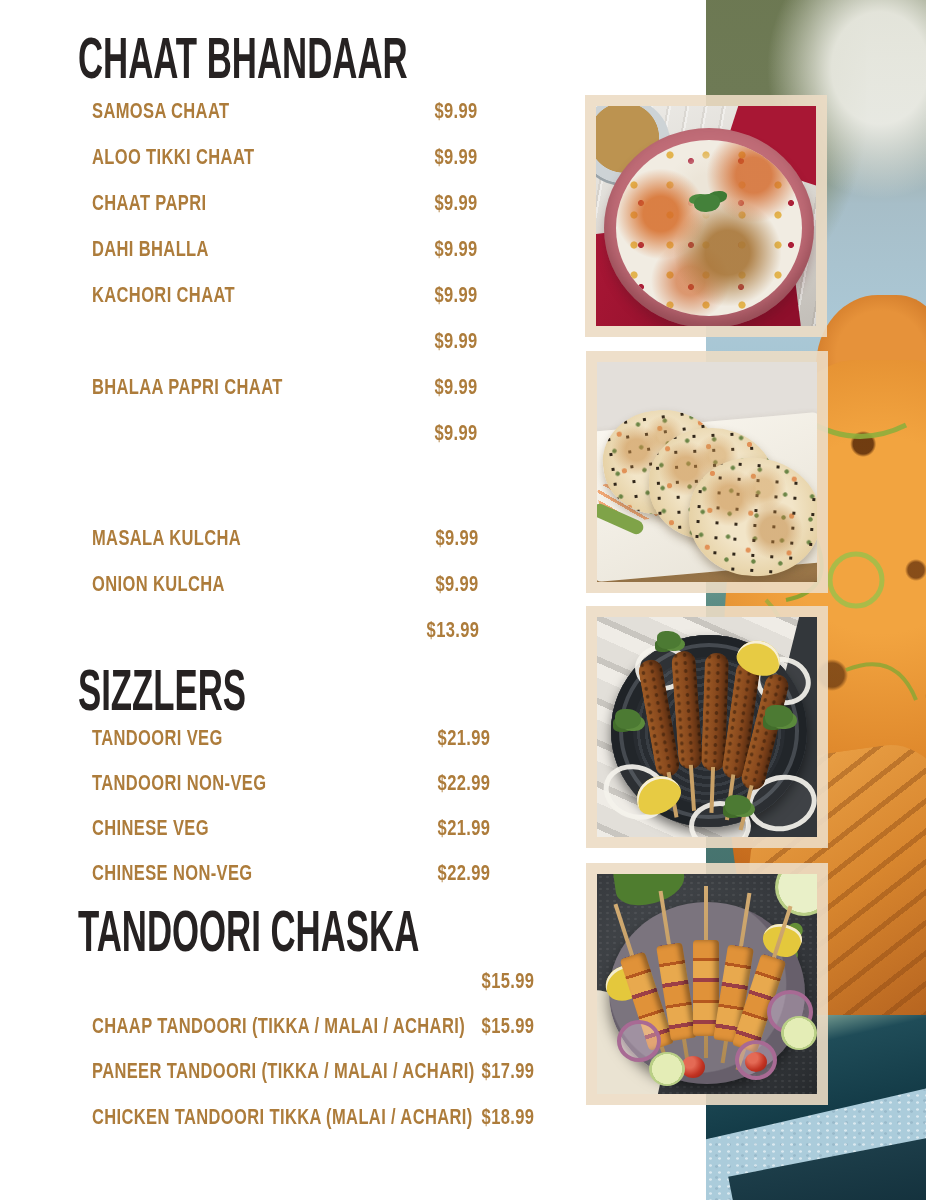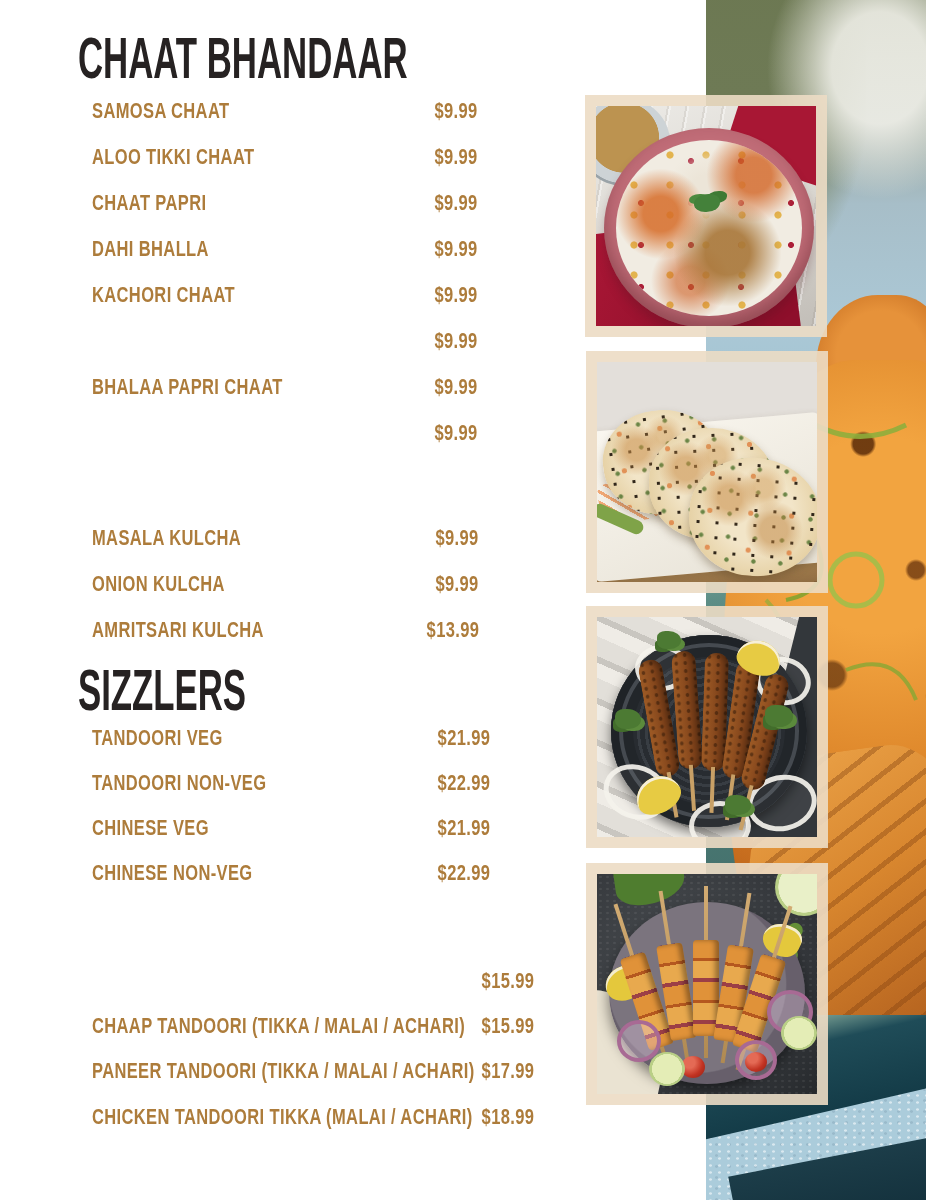--- a/index.html
+++ b/index.html
@@ -359,21 +359,20 @@
   <div class="rows rows-s2">
     <div class="row">
       <span class="name-wrap"><span class="cond">MASALA KULCHA</span></span>
       <span class="price-wrap"><span class="cond-r">$9.99</span></span>
     </div>
     <div class="row">
       <span class="name-wrap"><span class="cond">ONION KULCHA</span></span>
       <span class="price-wrap"><span class="cond-r">$9.99</span></span>
     </div>
     <div class="row">
-      <span class="name-wrap"><span class="cond">AMRITSARI KULCHA</span></span>
       <span class="price-wrap"><span class="cond-r">$13.99</span></span>
     </div>
   </div>
 
   <h2 class="sec-title h-s3"><span class="ht">SIZZLERS</span></h2>
   <div class="rows rows-s3">
     <div class="row">
       <span class="name-wrap"><span class="cond">TANDOORI VEG</span></span>
       <span class="price-wrap"><span class="cond-r">$21.99</span></span>
     </div>
@@ -384,20 +383,21 @@
     <div class="row">
       <span class="name-wrap"><span class="cond">CHINESE VEG</span></span>
       <span class="price-wrap"><span class="cond-r">$21.99</span></span>
     </div>
     <div class="row">
       <span class="name-wrap"><span class="cond">CHINESE NON-VEG</span></span>
       <span class="price-wrap"><span class="cond-r">$22.99</span></span>
     </div>
   </div>
 
+  <h2 class="sec-title h-s4"><span class="ht">TANDOORI CHASKA</span></h2>
   <div class="rows rows-s4">
     <div class="row">
       <span class="price-wrap"><span class="cond-r">$15.99</span></span>
     </div>
     <div class="row">
       <span class="name-wrap"><span class="cond">CHAAP TANDOORI (TIKKA / MALAI / ACHARI)</span></span>
       <span class="price-wrap"><span class="cond-r">$15.99</span></span>
     </div>
     <div class="row">
       <span class="name-wrap"><span class="cond">PANEER TANDOORI (TIKKA / MALAI / ACHARI)</span></span>

